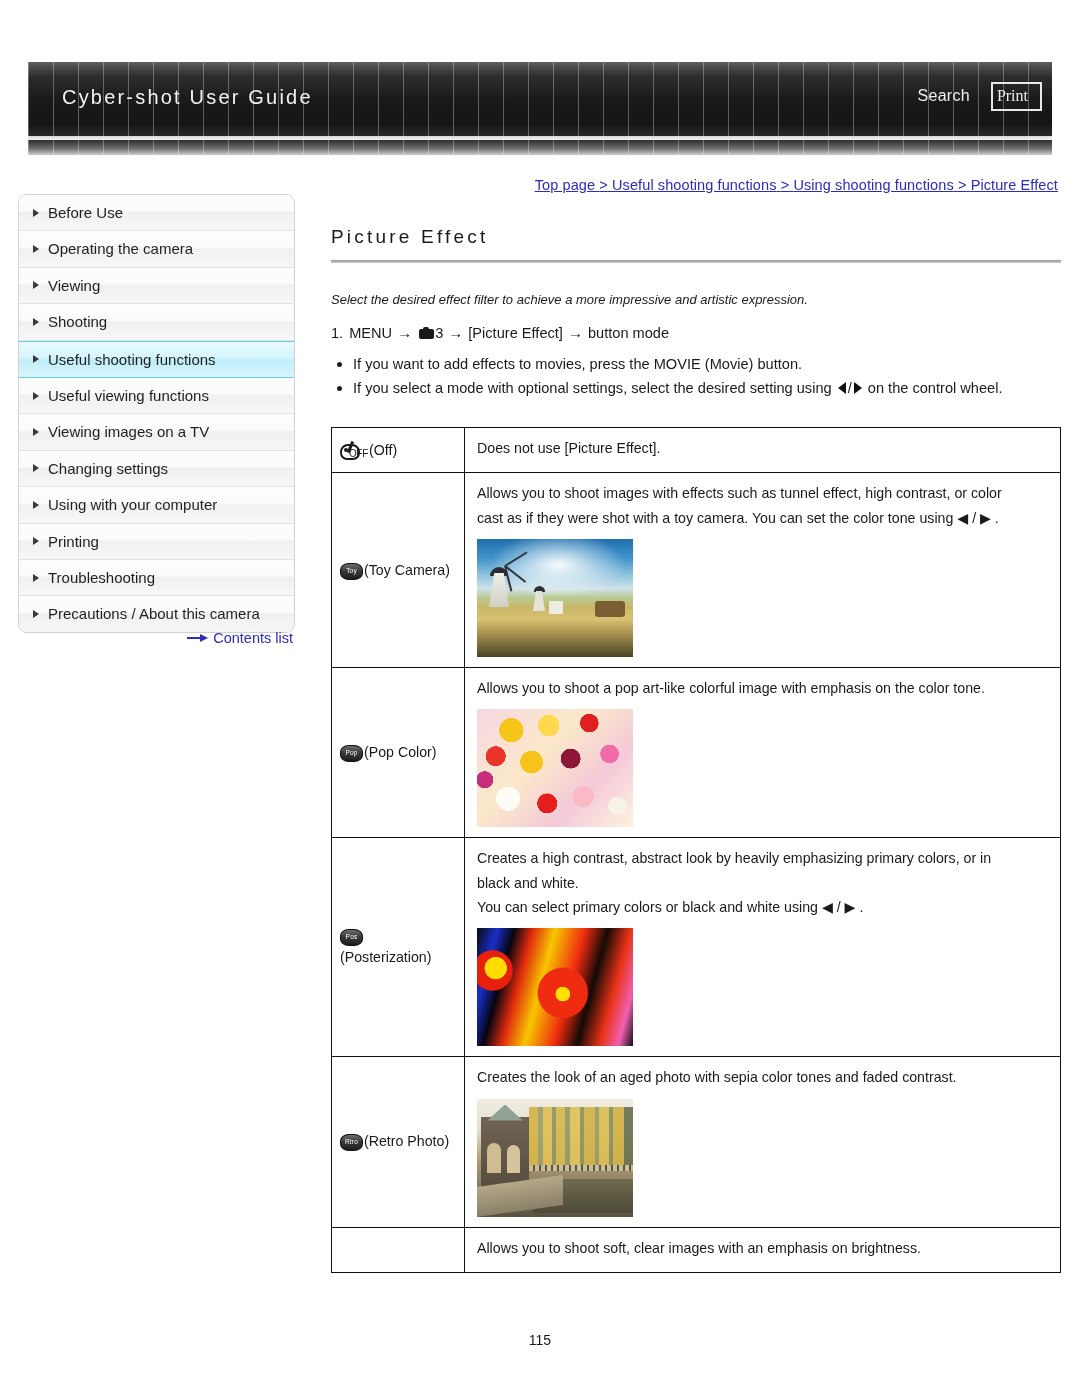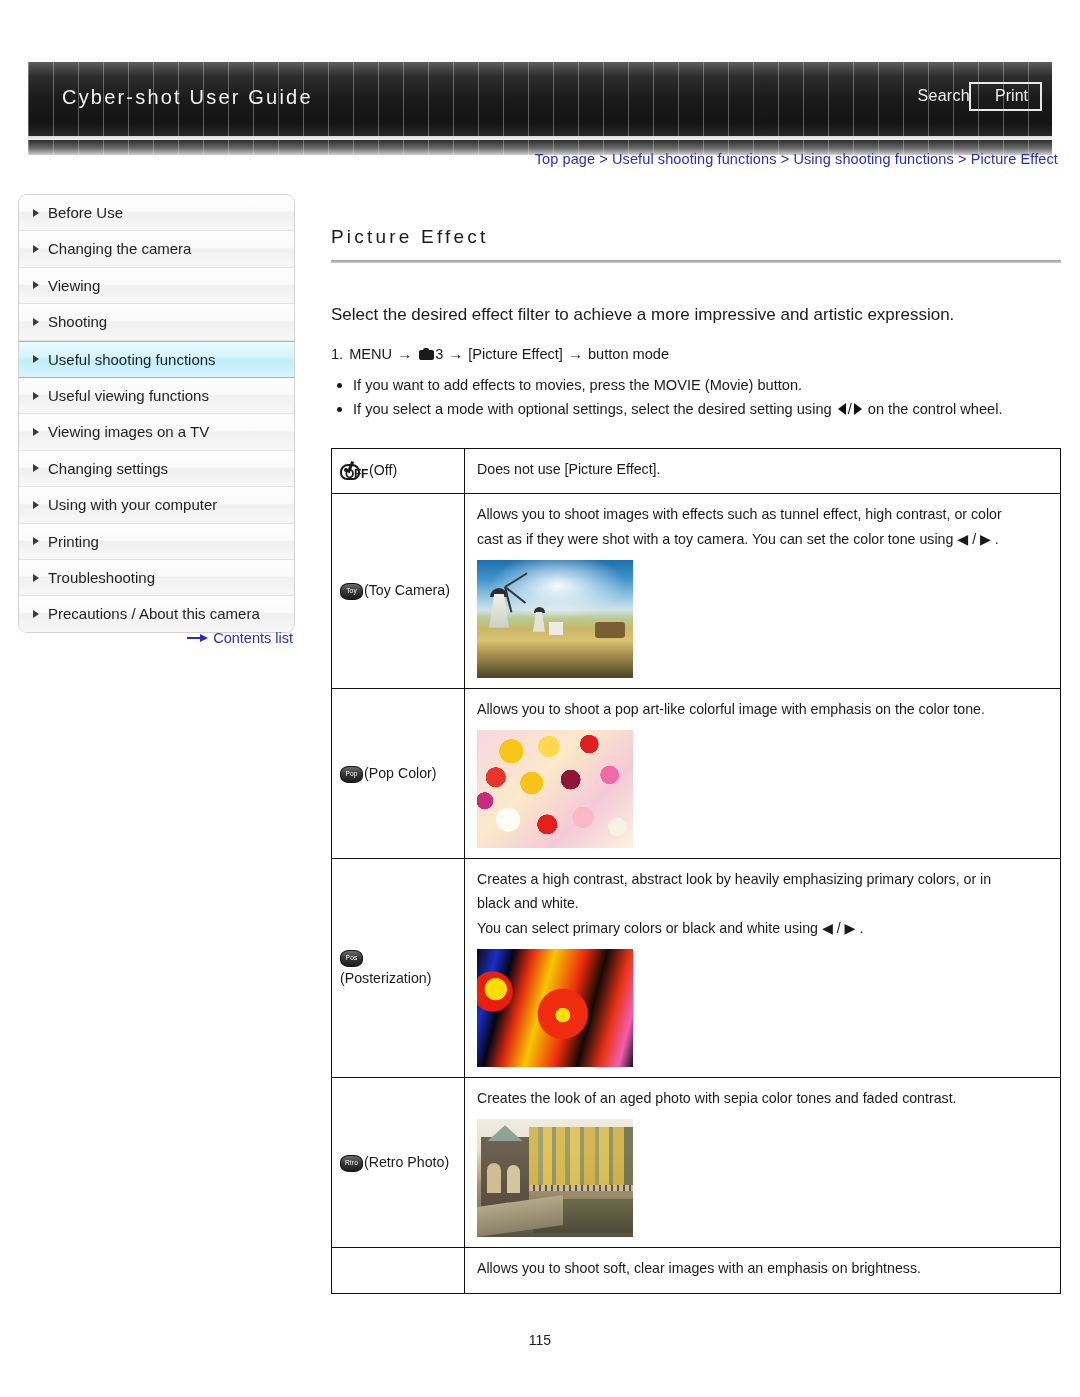--- a/index.html
+++ b/index.html
@@ -34,31 +34,31 @@
     font-family:"Liberation Sans", sans-serif;white-space:nowrap;
   }
   .hdr-search{
     position:absolute;right:82px;top:25px;
     color:#efefef;font-size:16px;letter-spacing:.3px;white-space:nowrap;margin-left:32px;
   }
   .hdr-print{
     position:absolute;right:10px;top:20px;
     color:#efefef;font-size:16px;
     border:2px solid #e8e8e8;
-    padding:3px 12px 4px 24px;white-space:nowrap;
+    padding:3px 12px 4px 4px;white-space:nowrap;font-family:Liberation Serif, serif;
   }
   .hdr-rule{
     position:absolute;left:28px;top:74px;width:1024px;height:4px;
     background:linear-gradient(to bottom,#d9d9d9,#f4f4f4);
   }
 
   
   .breadcrumb{
-    position:absolute;right:22px;top:151px;
-    font-size:14.5px;color:#2b2bbd;white-space:nowrap;letter-spacing:.1px;
+    position:absolute;right:22px;top:177px;
+    font-size:14.5px;color:#2b2bbd;white-space:nowrap;letter-spacing:.1px;text-decoration:underline;
   }
   .breadcrumb .sep{color:#2b2bbd;}
 
   
   .sidebar{
     position:absolute;left:18px;top:194px;width:275px;
     border:1px solid #d2d2d2;border-radius:9px;
     background:linear-gradient(to right,#fbfbfb,#f2f2f2);
     overflow:hidden;
   }
@@ -98,21 +98,21 @@
   
   .main{position:absolute;left:331px;top:194px;width:730px;}
   .page-title{
     font-size:19px;letter-spacing:3.2px;color:#1a1a1a;
     margin:32px 0 0 0;font-weight:normal;
   }
   .title-rule{
     margin-top:12px;height:3px;width:730px;
     background:linear-gradient(to bottom,#9a9a9a,#cccccc);
   }
-  .intro{margin-top:40px;font-size:17px;color:#1a1a1a;line-height:1.45;}
+  .intro{margin-top:28px;font-size:13px;color:#1a1a1a;line-height:1.45;font-style:italic;}
   .step{margin-top:14px;font-size:14.6px;color:#1a1a1a;white-space:nowrap;}
   .step .num{display:inline-block;margin-right:6px;}
   .arr{font-size:15px;margin:0 5px;}
   .cam-icon{
     display:inline-block;width:15px;height:12px;vertical-align:-1px;
     position:relative;margin:0 1px 0 2px;
   }
   .cam-icon .body{
     position:absolute;left:0;bottom:0;width:15px;height:9.5px;
     background:#1a1a1a;border-radius:2px;
@@ -171,21 +171,21 @@
   }
   .off-icon .hole{
     position:absolute;left:3.5px;top:6px;width:4px;height:4px;
     border-radius:50%;background:#1a1a1a;
   }
   .off-icon .brush{
     position:absolute;left:9px;top:-1px;width:3px;height:12px;
     background:#1a1a1a;transform:rotate(22deg);
   }
   .off-icon .offtxt{
-    position:absolute;right:-2px;bottom:0px;font-size:12px;font-weight:bold;
+    position:absolute;right:-2px;bottom:0px;font-size:10px;font-weight:normal;
     color:#1a1a1a;letter-spacing:-.3px;line-height:8px;
   }
 
   
   .sample{
     width:156px;height:118px;margin-top:10px;display:block;
     border:0;position:relative;overflow:hidden;
   }
   .sample.toy{
     background:
@@ -324,21 +324,21 @@
   <span>Picture Effect</span>
 </div>
 
 <nav class="sidebar">
   <div class="nav-item">
     <span class="tri"></span>
     <span>Before Use</span>
   </div>
   <div class="nav-item">
     <span class="tri"></span>
-    <span>Changing the camera</span>
+    <span>Operating the camera</span>
   </div>
   <div class="nav-item">
     <span class="tri"></span>
     <span>Viewing</span>
   </div>
   <div class="nav-item">
     <span class="tri"></span>
     <span>Shooting</span>
   </div>
   <div class="nav-item active">

